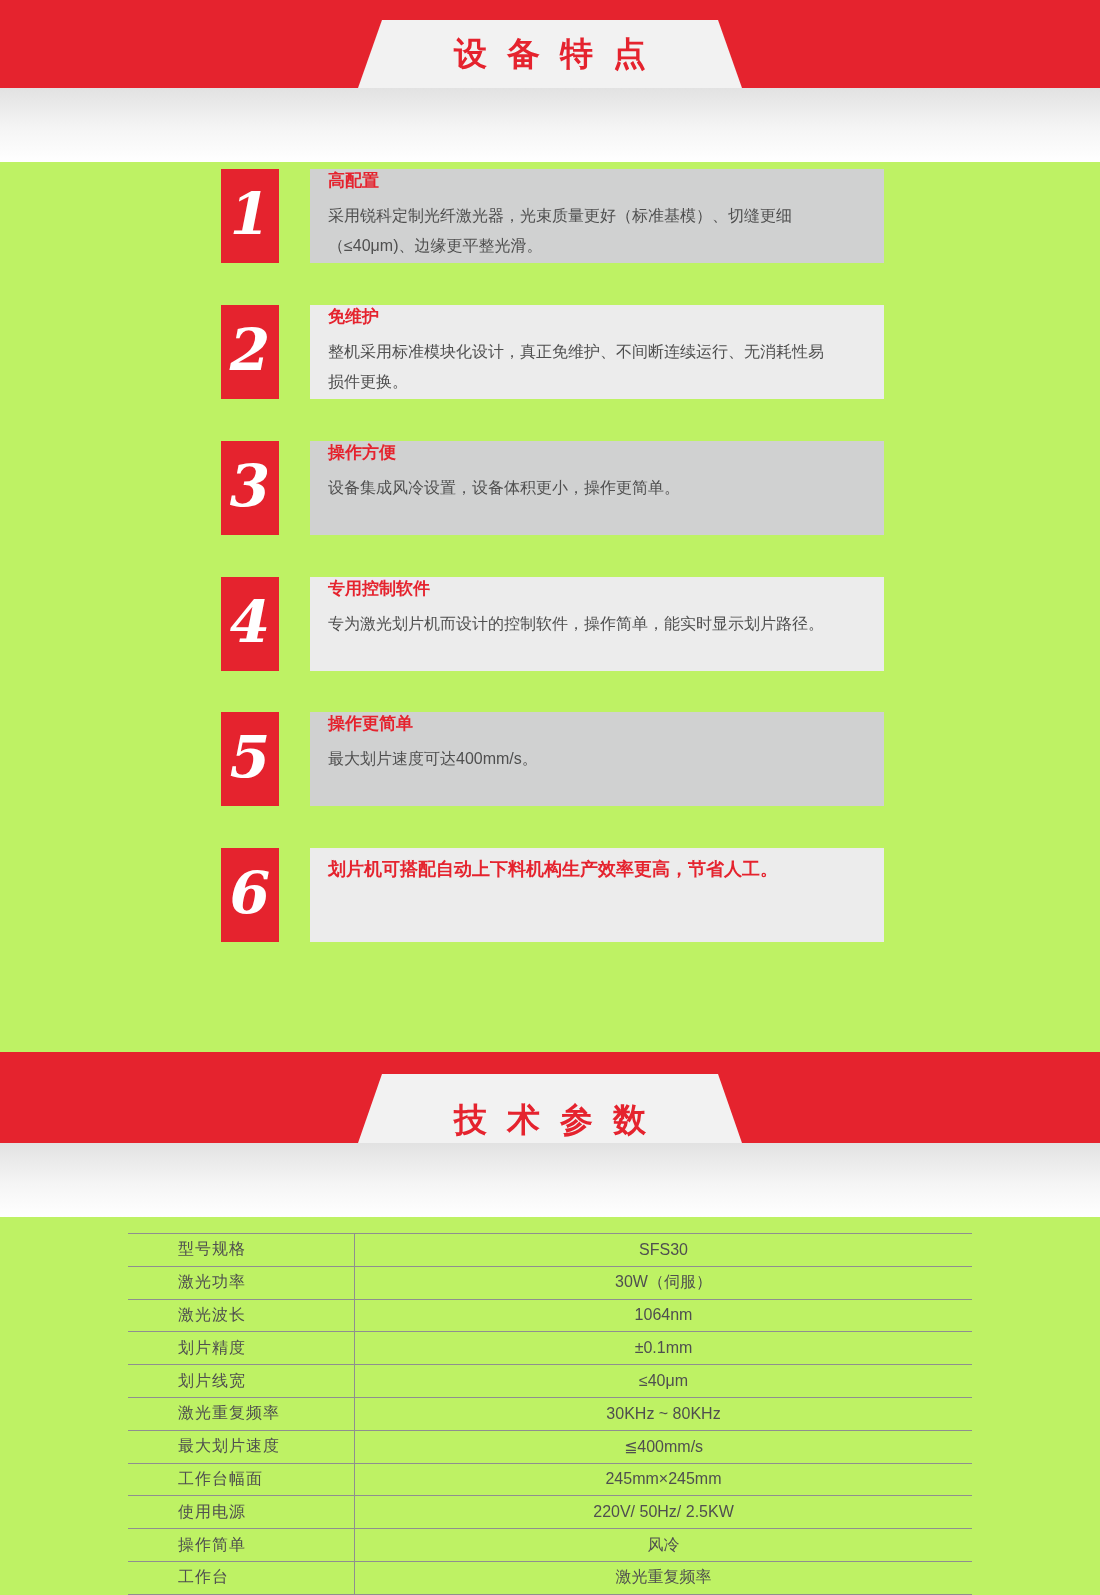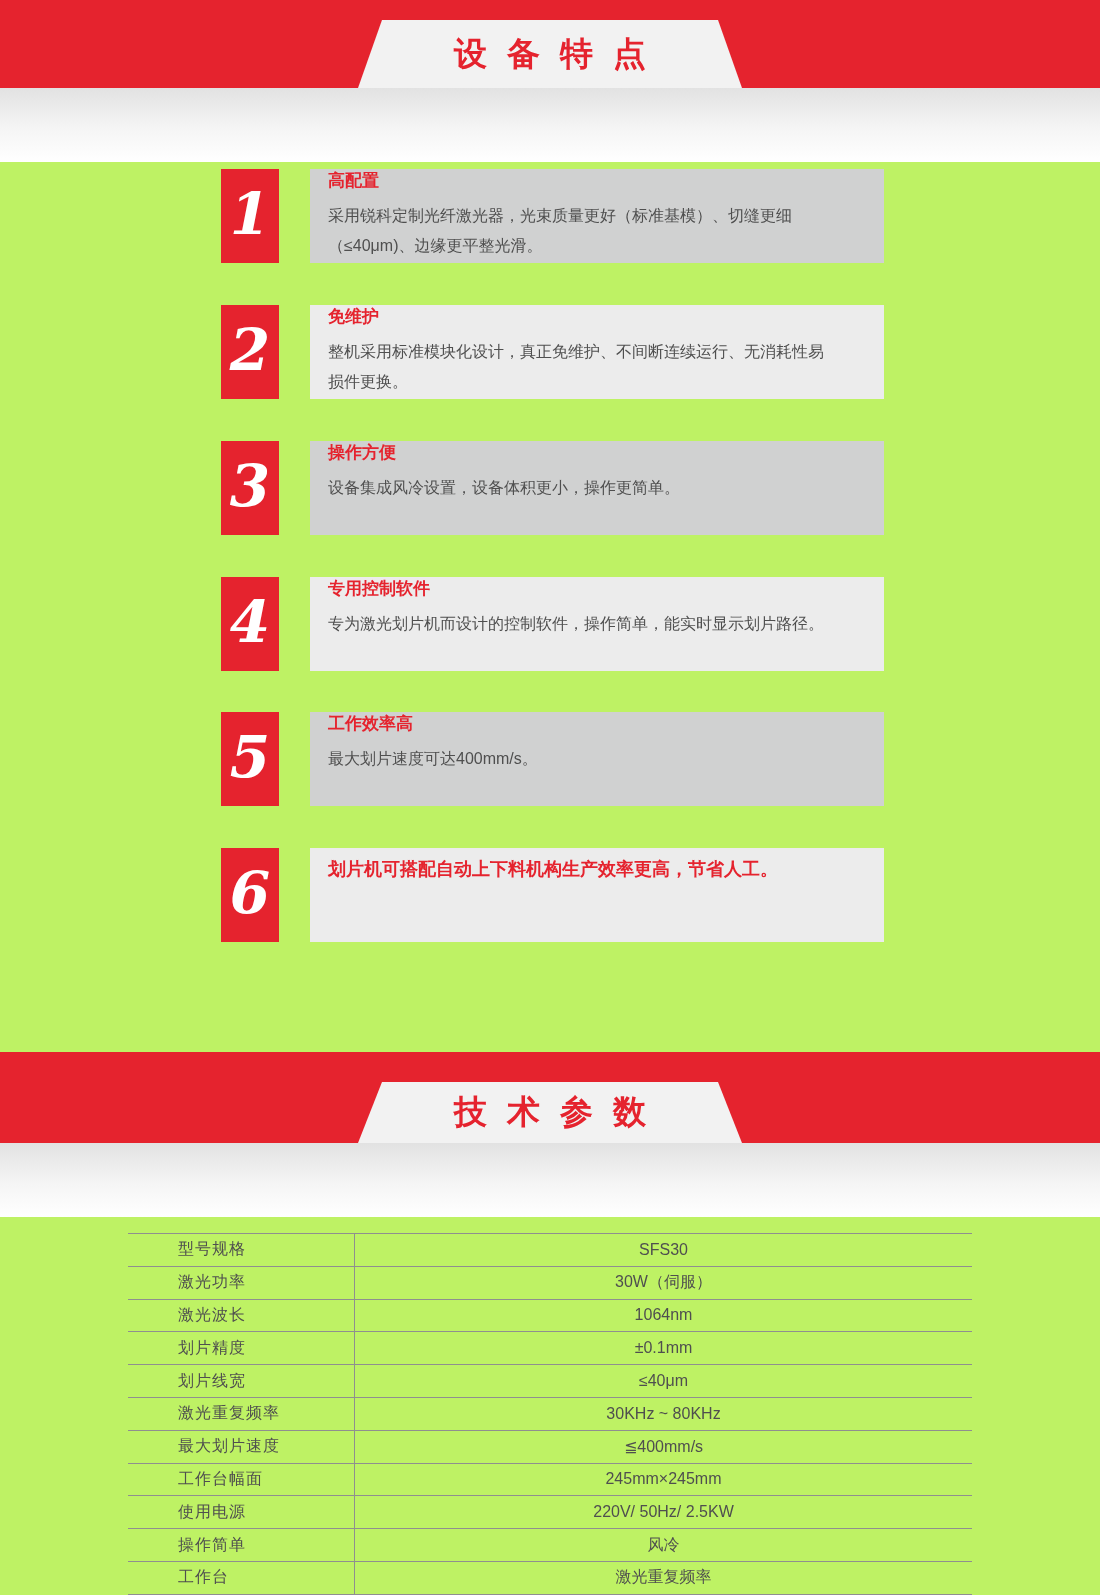--- a/index.html
+++ b/index.html
@@ -16,21 +16,21 @@
   .page{position:relative;width:1100px;height:1595px;background:#bef264;overflow:hidden;margin:0 auto;padding-left:13px;}
 
   
   .banner{position:absolute;left:0;width:1100px;background:var(--accent-red);}
   .banner-1{top:0;height:88px;}
   .banner-2{top:1052px;height:91px;}
   .plate{position:absolute;bottom:0;left:50%;transform:translateX(-50%);
          width:384px;height:68px;background:var(--plate-bg);
          clip-path:polygon(24px 0,360px 0,100% 100%,0 100%);
          display:flex;align-items:center;justify-content:center;}
-  .banner-2 .plate{height:61px;}
+  .banner-2 .plate{height:69px;align-items:flex-end;}
   .plate-title{color:var(--accent-red);font-size:33px;font-weight:bold;
                letter-spacing:20px;margin-right:-20px;white-space:nowrap;}
 
   
   .fade{position:absolute;left:0;width:1100px;height:74px;
         background:linear-gradient(to bottom,#e2e2e2 0%,#f5f5f5 55%,#ffffff 100%);}
   .fade-1{top:88px;}
   .fade-2{top:1143px;}
 
   
@@ -108,21 +108,21 @@
       <div class="feature-title">专用控制软件</div>
       <div class="feature-body">专为激光划片机而设计的控制软件，操作简单，能实时显示划片路径。</div>
     </div>
   </div>
 
   <div class="feature" style="top:712px">
     <div class="num-box">
       <span class="num">5</span>
     </div>
     <div class="content-box content-dark">
-      <div class="feature-title">工作效率高</div>
+      <div class="feature-title">操作更简单</div>
       <div class="feature-body">最大划片速度可达400mm/s。</div>
     </div>
   </div>
 
   <div class="feature" style="top:848px">
     <div class="num-box">
       <span class="num">6</span>
     </div>
     <div class="content-box content-light">
       <div class="feature-body highlight">划片机可搭配自动上下料机构生产效率更高，节省人工。</div>

